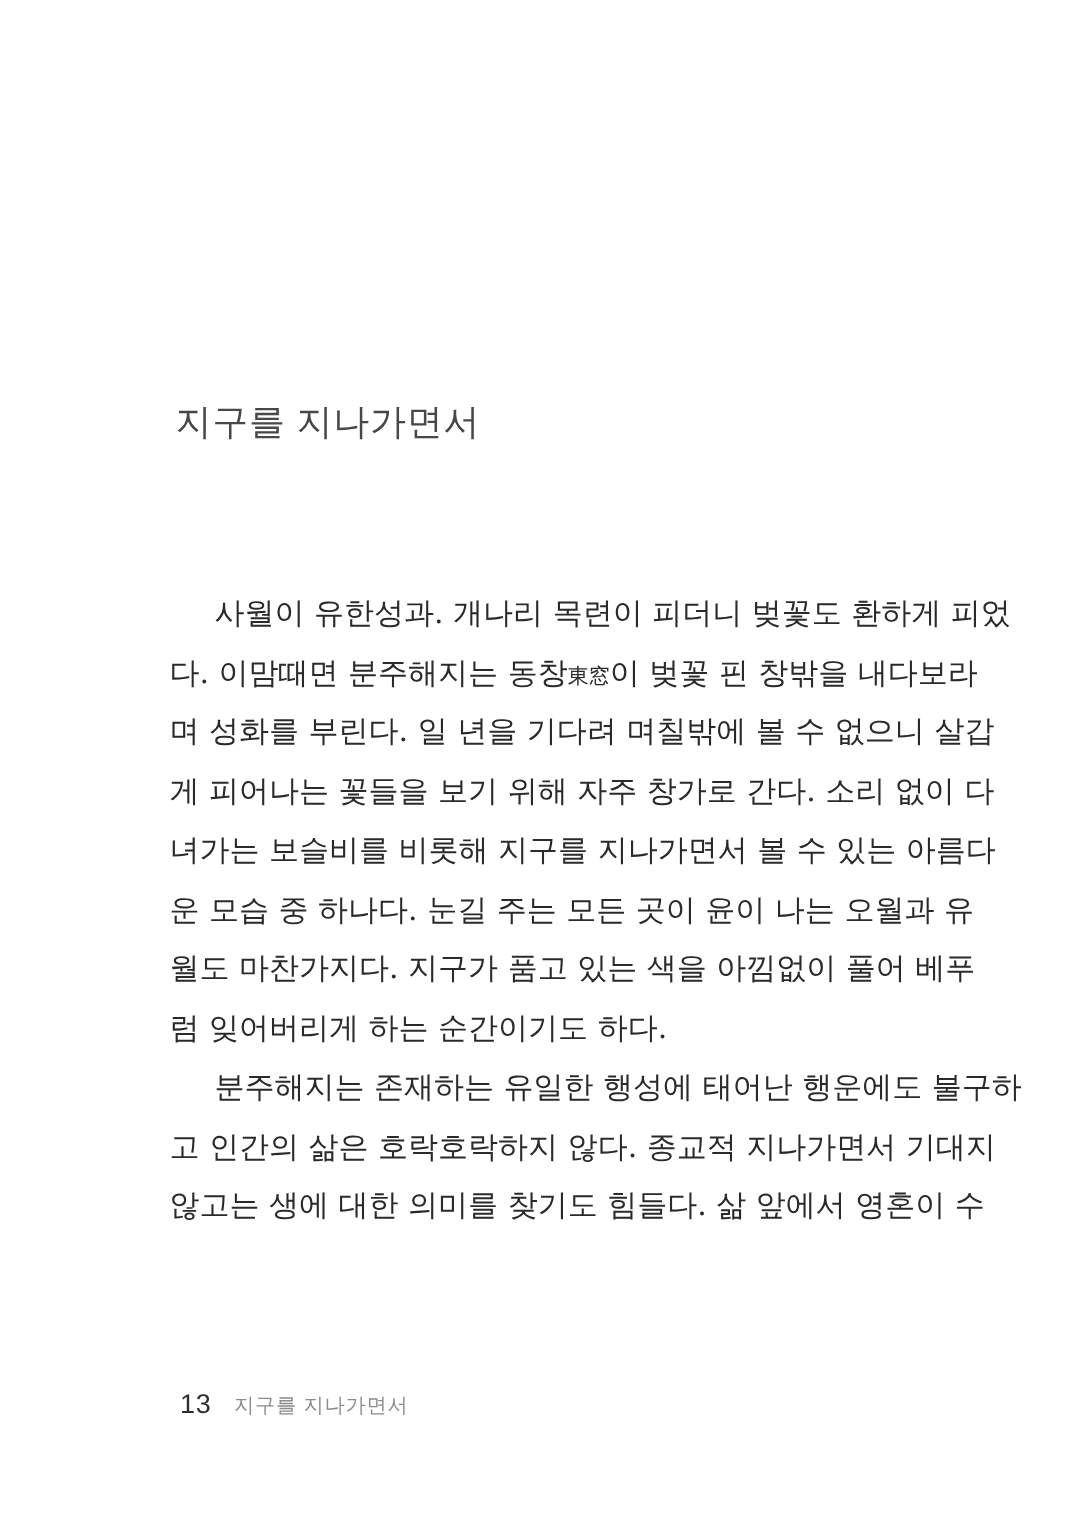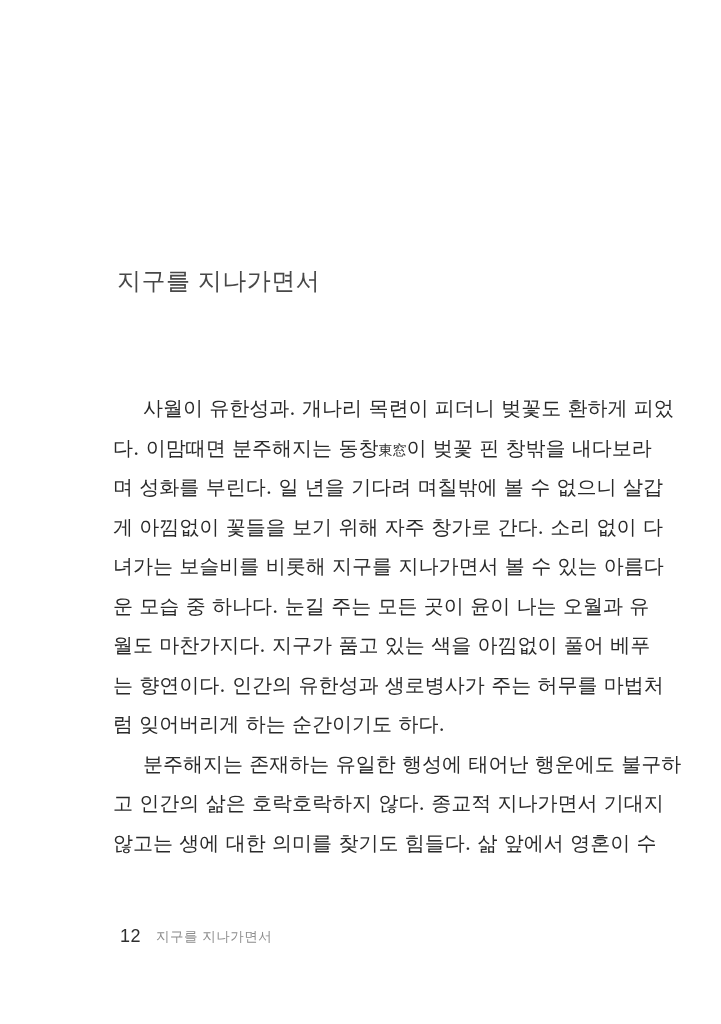--- a/index.html
+++ b/index.html
@@ -78,29 +78,28 @@
 <body>
 
 <div class="page">
 
   <h1 class="chapter-title">지구를 지나가면서</h1>
 
   <div class="body-text">
     <div class="line indent"><span>사월이 유한성과. 개나리 목련이 피더니 벚꽃도 환하게 피었</span></div>
     <div class="line"><span>다. 이맘때면 분주해지는 동창</span><span class="hanja">東窓</span><span>이 벚꽃 핀 창밖을 내다보라</span></div>
     <div class="line"><span>며 성화를 부린다. 일 년을 기다려 며칠밖에 볼 수 없으니 살갑</span></div>
-    <div class="line"><span>게 아낌없이 꽃들을 보기 위해 자주 창가로 간다. 소리 없이 다</span></div>
+    <div class="line"><span>게 피어나는 꽃들을 보기 위해 자주 창가로 간다. 소리 없이 다</span></div>
     <div class="line"><span>녀가는 보슬비를 비롯해 지구를 지나가면서 볼 수 있는 아름다</span></div>
     <div class="line"><span>운 모습 중 하나다. 눈길 주는 모든 곳이 윤이 나는 오월과 유</span></div>
     <div class="line"><span>월도 마찬가지다. 지구가 품고 있는 색을 아낌없이 풀어 베푸</span></div>
-    <div class="line"><span>는 향연이다. 인간의 유한성과 생로병사가 주는 허무를 마법처</span></div>
     <div class="line para-end"><span>럼 잊어버리게 하는 순간이기도 하다.</span></div>
     <div class="line indent"><span>분주해지는 존재하는 유일한 행성에 태어난 행운에도 불구하</span></div>
     <div class="line"><span>고 인간의 삶은 호락호락하지 않다. 종교적 지나가면서 기대지</span></div>
     <div class="line"><span>않고는 생에 대한 의미를 찾기도 힘들다. 삶 앞에서 영혼이 수</span></div>
   </div>
 
   <div class="footer">
-    <span class="page-number">12</span>
+    <span class="page-number">13</span>
     <span class="running-title">지구를 지나가면서</span>
   </div>
 
 </div>
 
 </body></html>

